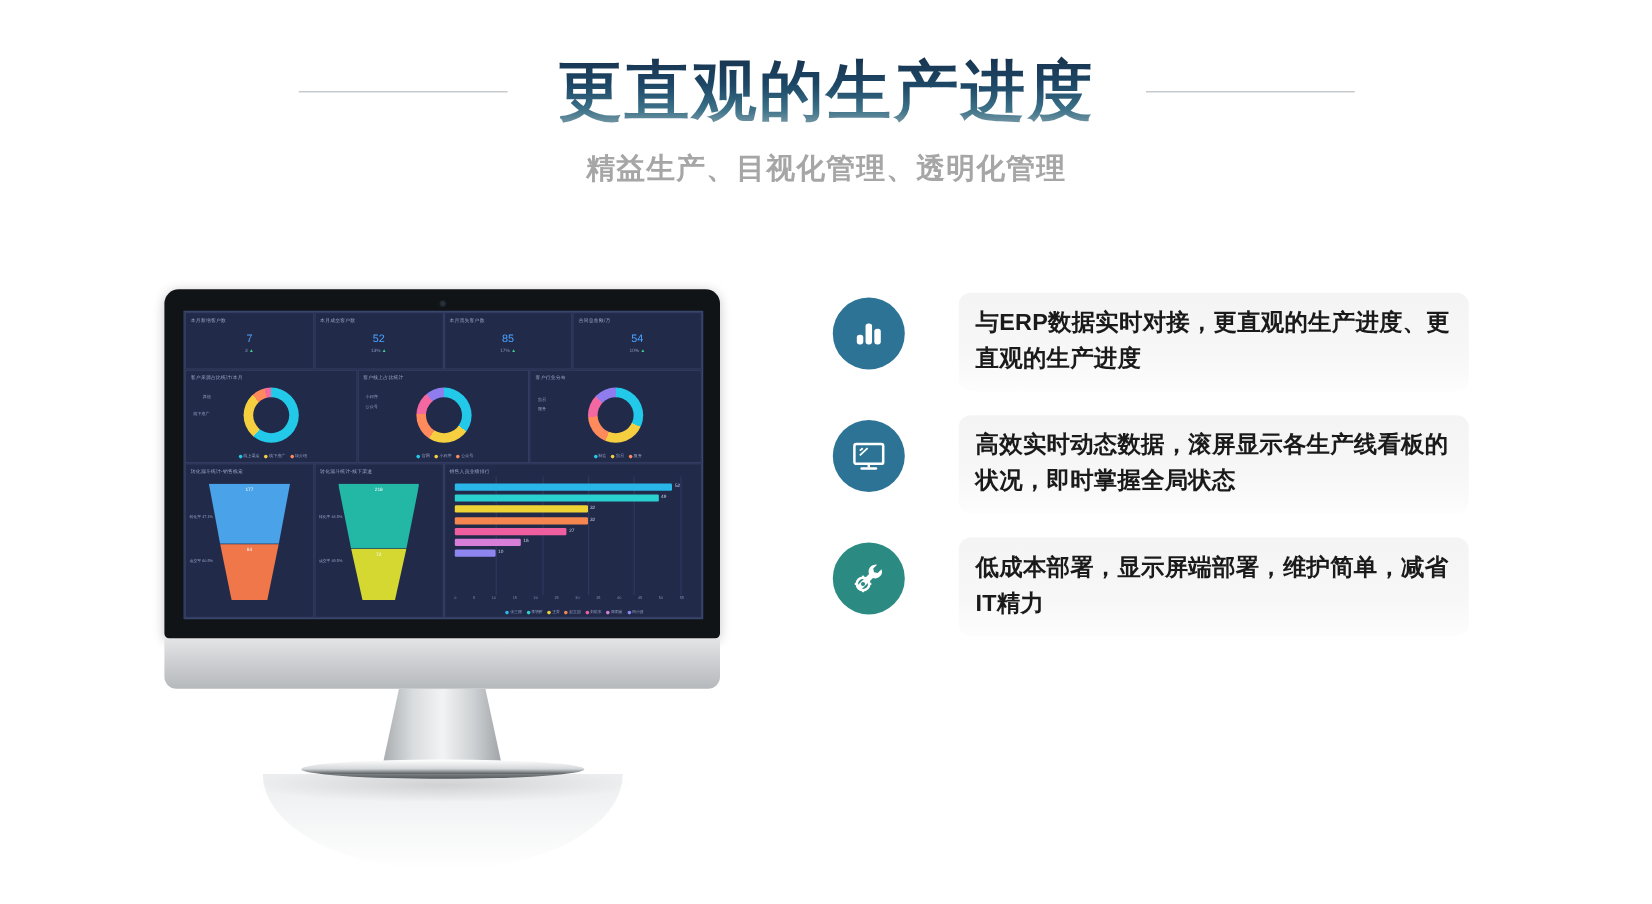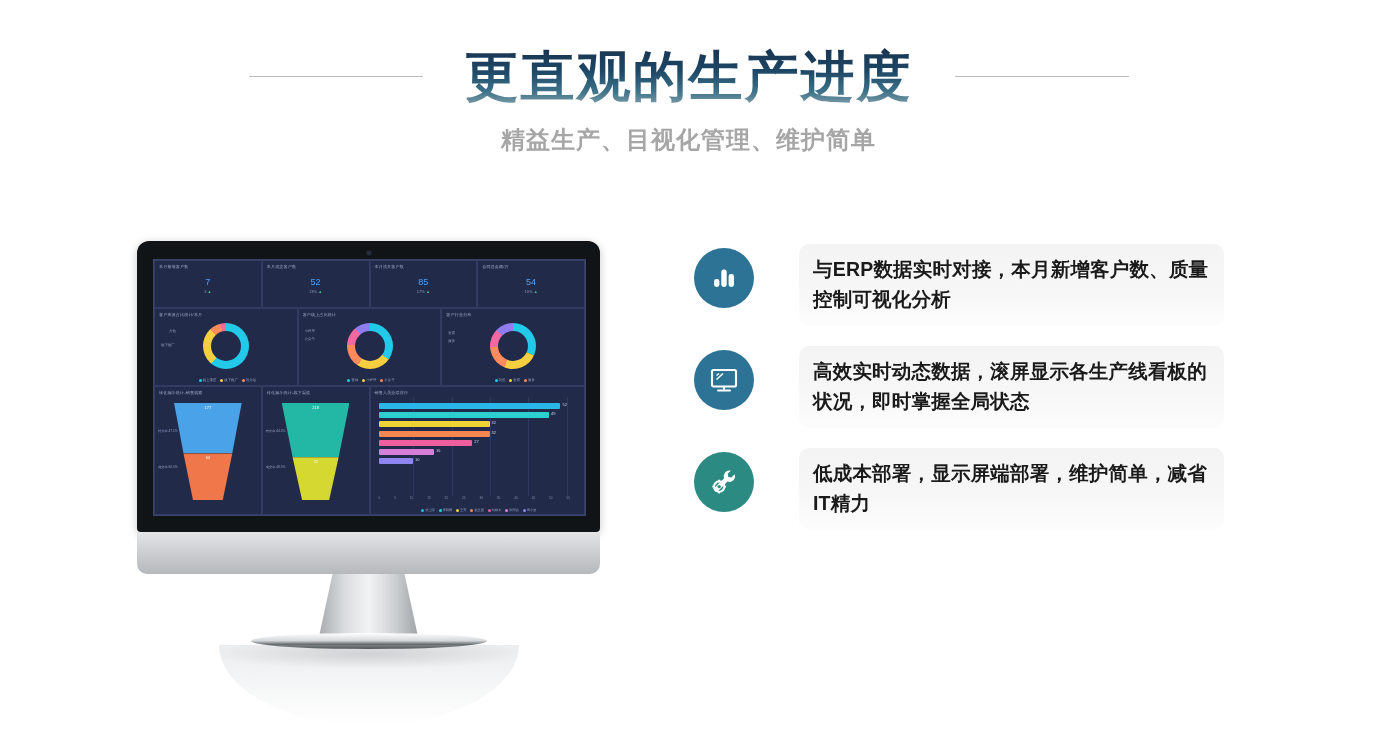--- a/index.html
+++ b/index.html
@@ -102,21 +102,21 @@
 <body>
 
 <div class="page">
 
   <div class="header">
     <div class="title-row">
       <div class="rule"></div>
       <div class="main-title">更直观的生产进度</div>
       <div class="rule"></div>
     </div>
-    <div class="sub-title">精益生产、目视化管理、维护简单</div>
+    <div class="sub-title">精益生产、目视化管理、透明化管理</div>
   </div>
 
   <div class="monitor">
     <div class="bezel">
       <div class="webcam"></div>
 
       <div class="screen">
         <div class="dash">
 
           <div class="row-kpi">
@@ -296,21 +296,21 @@
 
     <div class="feat">
       <div class="feat-icon" style="background:#2d7396">
         <svg width="34" height="34" viewBox="0 0 34 34" aria-hidden="true">
           <rect x="7" y="18" width="5.4" height="8" rx="2.4" fill="#fff"></rect>
           <rect x="14.3" y="8.5" width="5.4" height="17.5" rx="2.4" fill="#fff"></rect>
           <rect x="21.6" y="13" width="5.4" height="13" rx="2.4" fill="#fff"></rect>
         </svg>
       </div>
       <div class="feat-panel">
-        <div class="feat-text">与ERP数据实时对接，本月新增客户数、质量控制可视化分析</div>
+        <div class="feat-text">与ERP数据实时对接，更直观的生产进度、更直观的生产进度</div>
       </div>
     </div>
 
     <div class="feat">
       <div class="feat-icon" style="background:#2d7396">
         <svg width="34" height="34" viewBox="0 0 34 34" aria-hidden="true">
           <rect x="5" y="7" width="24" height="16.5" rx="1.6" fill="none" stroke="#fff" stroke-width="2.1"></rect>
           <line x1="9.5" y1="16.5" x2="16" y2="10.5" stroke="#fff" stroke-width="1.5"></line>
           <line x1="9.5" y1="12.5" x2="12" y2="10.5" stroke="#fff" stroke-width="1.5"></line>
           <rect x="16" y="23.5" width="2" height="3.2" fill="#fff"></rect>

